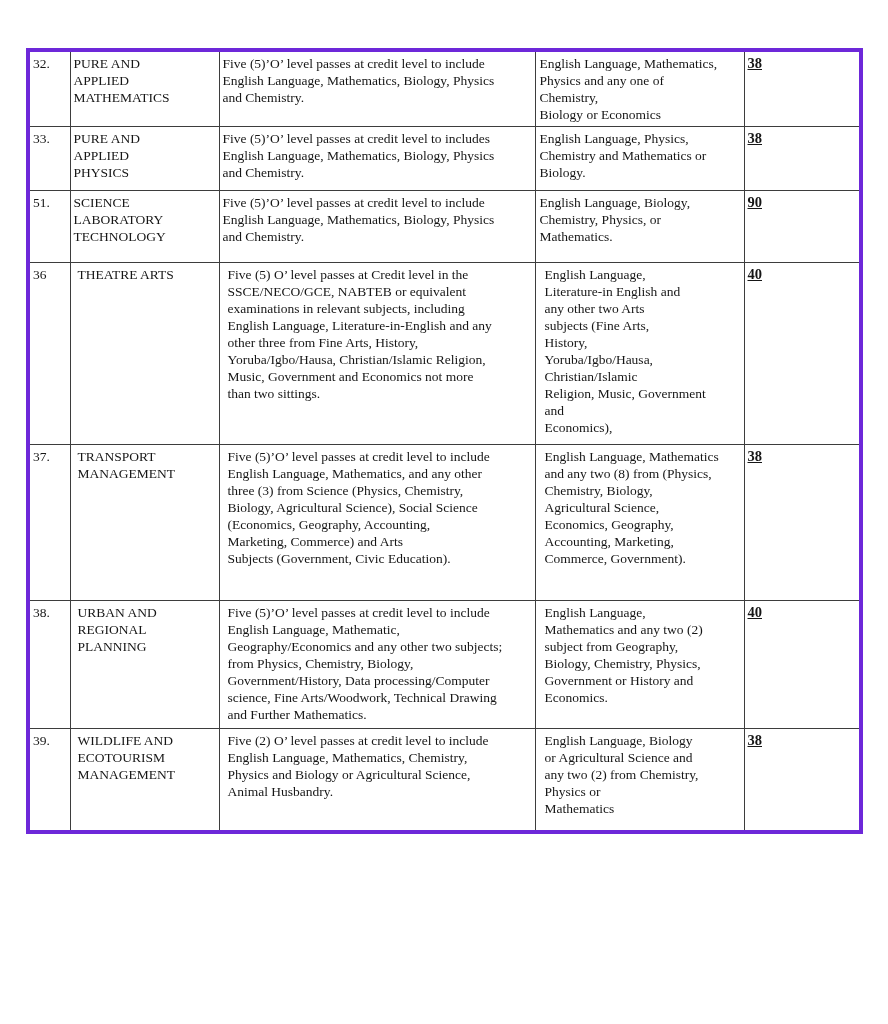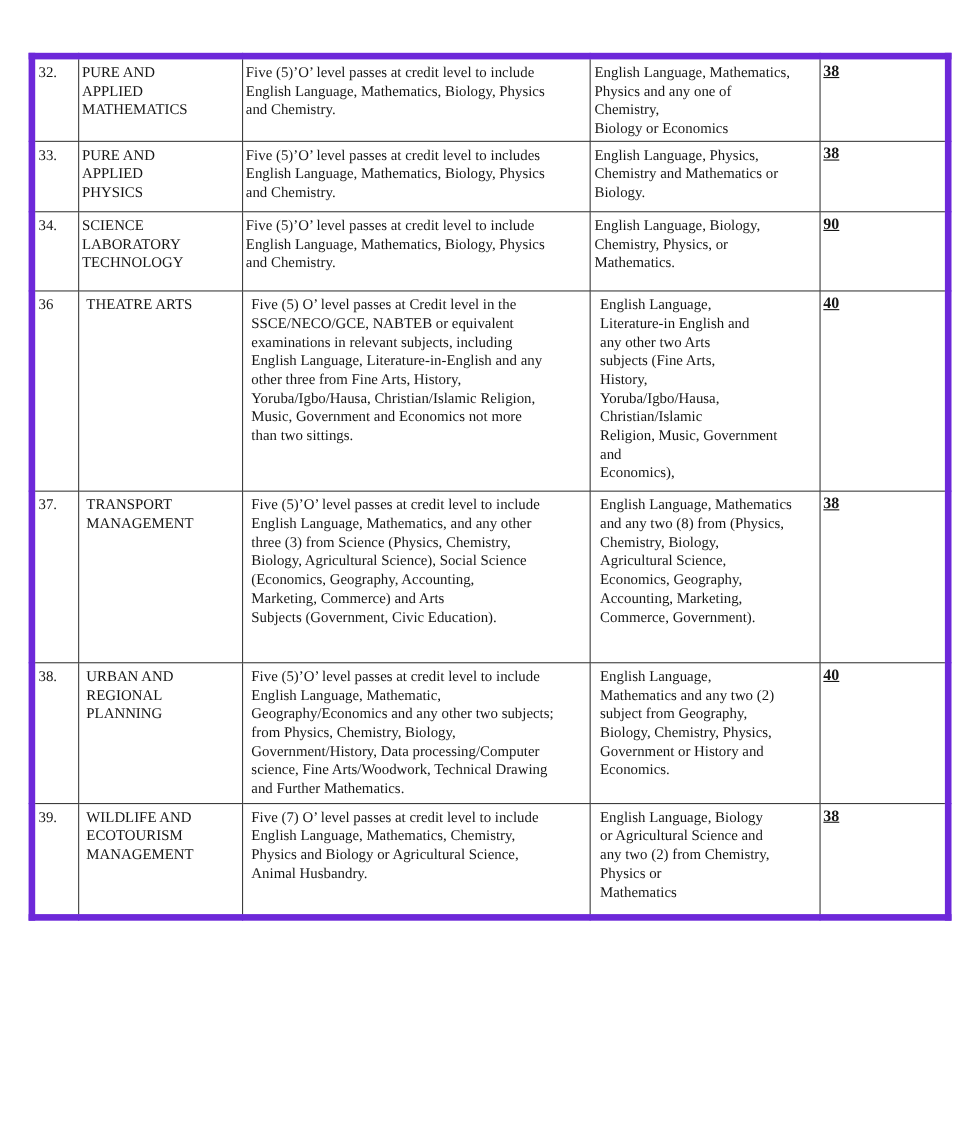--- a/index.html
+++ b/index.html
@@ -46,21 +46,21 @@
     padding-top: 5px;
     white-space: normal;
     text-decoration: underline;
   }
   
   tr.g2 td.sn     { }
   tr.g2 td.course { padding-left: 7px; }
   tr.g2 td.olevel { padding-left: 8px; font-family: Liberation Serif, serif;  }
   tr.g2 td.subjects { padding-left: 9px; }
   tr.g1 td.subjects { padding-left: 4px; }
-  table.req-table { border: 6px solid #6d28d9; }
+  table.req-table { border: 4px solid #6d28d9; }
 </style>
 </head>
 <body>
 
 <div class="page">
   <table class="req-table">
     <colgroup>
       <col style="width:42px">
       <col style="width:149px">
       <col style="width:316px">
@@ -89,21 +89,21 @@
 PHYSICS</td>
         <td class="olevel">Five (5)’O’ level passes at credit level to includes
 English Language, Mathematics, Biology, Physics
 and Chemistry.</td>
         <td class="subjects">English Language, Physics,
 Chemistry and Mathematics or
 Biology.</td>
         <td class="cutoff">38</td>
       </tr>
       <tr class="g1" style="height:72px">
-        <td class="sn">34.</td>
+        <td class="sn">51.</td>
         <td class="course">SCIENCE
 LABORATORY
 TECHNOLOGY</td>
         <td class="olevel">Five (5)’O’ level passes at credit level to include
 English Language, Mathematics, Biology, Physics
 and Chemistry.</td>
         <td class="subjects">English Language, Biology,
 Chemistry, Physics, or
 Mathematics.</td>
         <td class="cutoff">90</td>
@@ -169,21 +169,21 @@
 Biology, Chemistry, Physics,
 Government or History and
 Economics.</td>
         <td class="cutoff">40</td>
       </tr>
       <tr class="g2" style="height:103px">
         <td class="sn">39.</td>
         <td class="course">WILDLIFE AND
 ECOTOURISM
 MANAGEMENT</td>
-        <td class="olevel">Five (7) O’ level passes at credit level to include
+        <td class="olevel">Five (2) O’ level passes at credit level to include
 English Language, Mathematics, Chemistry,
 Physics and Biology or Agricultural Science,
 Animal Husbandry.</td>
         <td class="subjects">English Language, Biology
 or Agricultural Science and
 any two (2) from Chemistry,
 Physics or
 Mathematics</td>
         <td class="cutoff">38</td>
       </tr>

